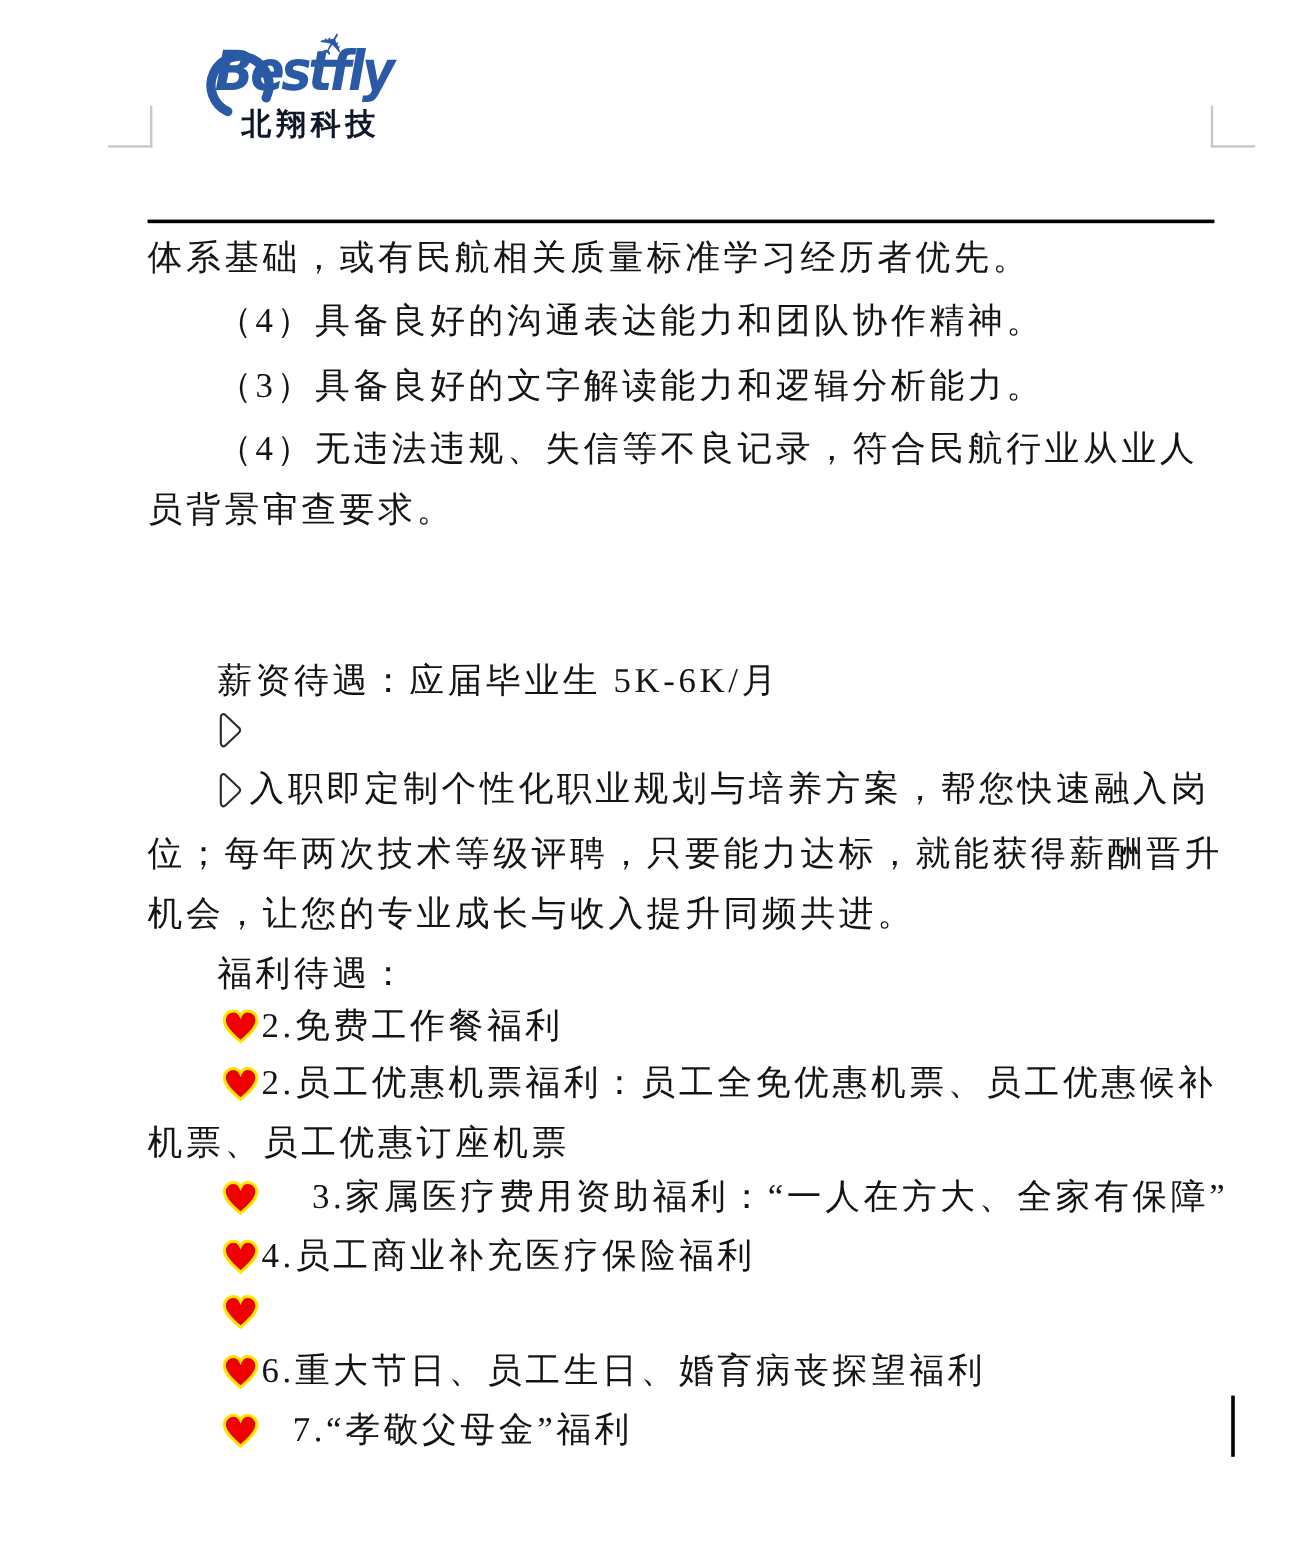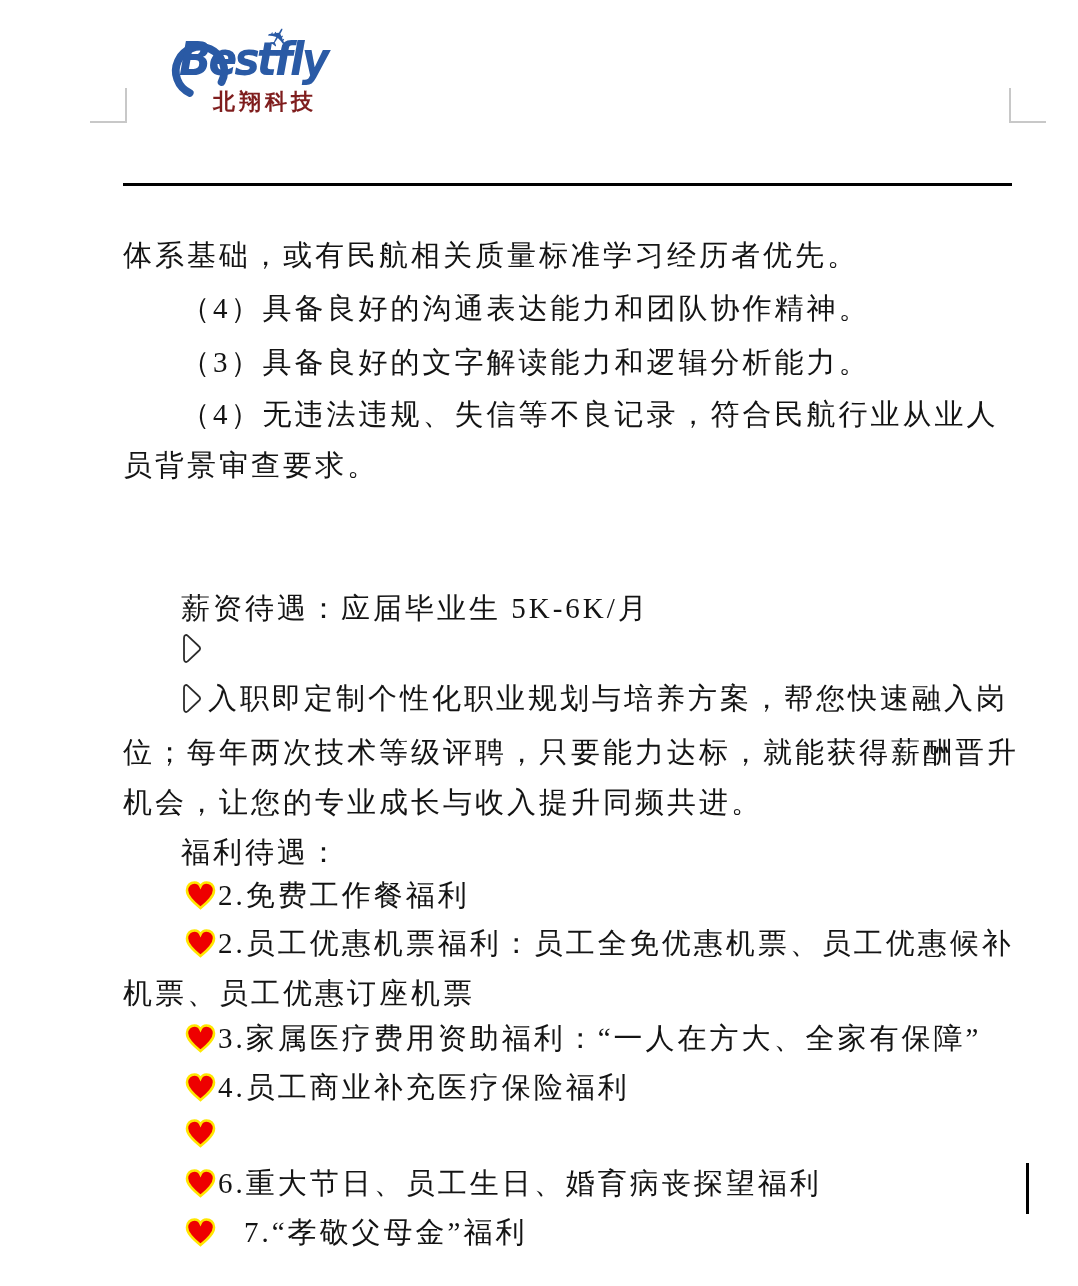--- a/index.html
+++ b/index.html
@@ -65,46 +65,45 @@
   }
   .plane-icon {
     position: absolute;
     left: 88px; top: -12px;
     font-size: 26px;
     color: #2a5aa5;
     transform: rotate(-60deg);
     font-family: "DejaVu Sans", sans-serif;
   }
   .logo-cn {
-    margin-left: 48px;
+    margin-left: 36px;
     margin-top: 2px;
     font-family: "DejaVu Sans", "Liberation Sans", sans-serif;
     font-weight: bold;
-    font-size: 22px;
+    font-size: 25px;
     letter-spacing: 4px;
-    color: #7f1d1d;
+    color: #0f172a;
   }
 
   
   .header-rule {
     position: absolute;
     left: 123px; top: 183px;
     width: 889px; height: 3px;
     background: #000000;
   }
 
   
   .line {
     position: absolute;
     white-space: nowrap;
     font-size: 29px;
     line-height: 34px;
     letter-spacing: 3px;
     color: #141414;
-    margin-top: 40px;
   }
   .line.flex {
     display: flex;
     align-items: center;
   }
   .tri-bullet {
     display: inline-flex;
     margin-right: 6px;
     flex: 0 0 auto;
   }
@@ -186,21 +185,21 @@
     <span class="heart-bullet">
       <svg width="31" height="29" viewBox="0 0 32 30">
         <path d="M16 28 C7.5 21 2 15.5 2 9.5 C2 4.5 5.8 1.5 9.8 1.5 C12.8 1.5 15 3.4 16 5.6 C17 3.4 19.2 1.5 22.2 1.5 C26.2 1.5 30 4.5 30 9.5 C30 15.5 24.5 21 16 28 Z" fill="#ee0000" stroke="#ffe600" stroke-width="2.6"></path>
       </svg>
     </span>
     <span>2.员工优惠机票福利：员工全免优惠机票、员工优惠候补</span>
   </div>
 
   <div class="line" style="left:123px; top:936px;">机票、员工优惠订座机票</div>
 
-  <div class="line flex" style="left:185px; top:981px;">
+  <div class="line flex" style="left:185px; top:981px;gap:42px;">
     <span class="heart-bullet">
       <svg width="31" height="29" viewBox="0 0 32 30">
         <path d="M16 28 C7.5 21 2 15.5 2 9.5 C2 4.5 5.8 1.5 9.8 1.5 C12.8 1.5 15 3.4 16 5.6 C17 3.4 19.2 1.5 22.2 1.5 C26.2 1.5 30 4.5 30 9.5 C30 15.5 24.5 21 16 28 Z" fill="#ee0000" stroke="#ffe600" stroke-width="2.6"></path>
       </svg>
     </span>
     <span>3.家属医疗费用资助福利：“一人在方大、全家有保障”</span>
   </div>
 
   <div class="line flex" style="left:185px; top:1030px;">
     <span class="heart-bullet">

